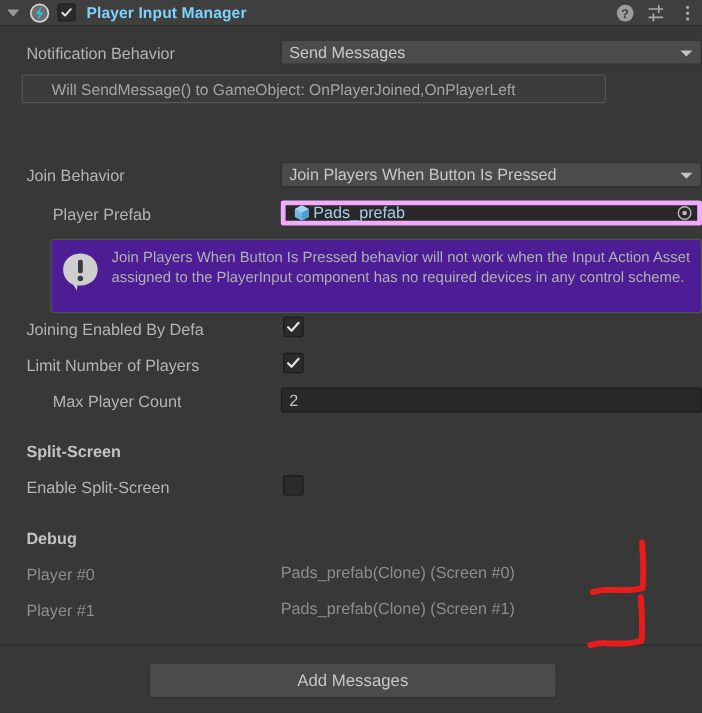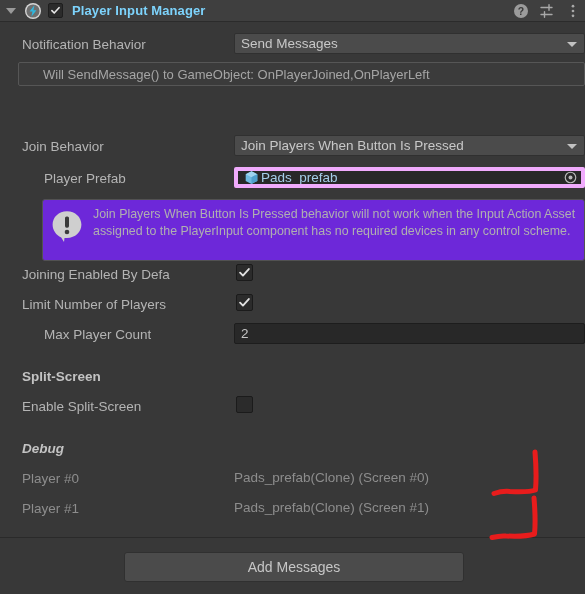--- a/index.html
+++ b/index.html
@@ -185,21 +185,21 @@
     background: #2b2b2b;
     border: 1px solid #1b1b1b;
     border-radius: 2px;
     display: flex; align-items: center; justify-content: center;
   }
   .checkbox .mark { display: block; width: 11px; height: 11px; }
 
   
   .warnbox {
     position: absolute;
-    background: #6d28d9;
+    background: #4c1d95;
     border: 1px solid #525252;
     border-radius: 3px;
     display: flex;
     align-items: flex-start;
     padding: 6px 7px 6px 8px;
   }
   .warnbox .warn-icon {
     flex: 0 0 auto;
     width: 34px; height: 34px;
     margin-top: 3px;
@@ -303,21 +303,21 @@
   </div>
 
   <div class="row" style="top:33px;">
     <div class="label" style="margin-left:22px;">Notification Behavior</div>
   </div>
   <div class="dropdown" style="left:234px; top:33px; width:351px;">
     <span>Send Messages</span>
     <span class="arrow"></span>
   </div>
 
-  <div class="helpbox-field" style="left:18px; top:62px; width:567px; height:24px;padding-left:24px;">
+  <div class="helpbox-field" style="left:18px; top:62px; width:487px; height:24px;padding-left:24px;">
     <span>Will SendMessage() to GameObject: OnPlayerJoined,OnPlayerLeft</span>
   </div>
 
 
   <div class="row" style="top:135px;">
     <div class="label" style="margin-left:22px;">Join Behavior</div>
   </div>
   <div class="dropdown" style="left:234px; top:135px; width:351px;">
     <span>Join Players When Button Is Pressed</span>
     <span class="arrow"></span>
@@ -383,21 +383,21 @@
     <div class="label" style="margin-left:22px;">Enable Split-Screen</div>
   </div>
   <div class="row" style="top:365px;">
     <div class="section-head" style="margin-left:22px;">Split-Screen</div>
   </div>
   <div class="checkbox off" style="left:236px; top:396px;">
     
   </div>
 
   <div class="row" style="top:437px;">
-    <div class="section-head" style="margin-left:22px;font-style:italic;">Debug</div>
+    <div class="section-head" style="margin-left:22px;">Debug</div>
   </div>
 
   <div class="row" style="top:467px;">
     <div class="debug-label" style="margin-left:22px;">Player #0</div>
   </div>
   <div class="debug-value" style="left:234px; top:467px; line-height:22px;">Pads_prefab(Clone) (Screen #0)</div>
 
   <div class="row" style="top:497px;">
     <div class="debug-label" style="margin-left:22px;">Player #1</div>
   </div>

